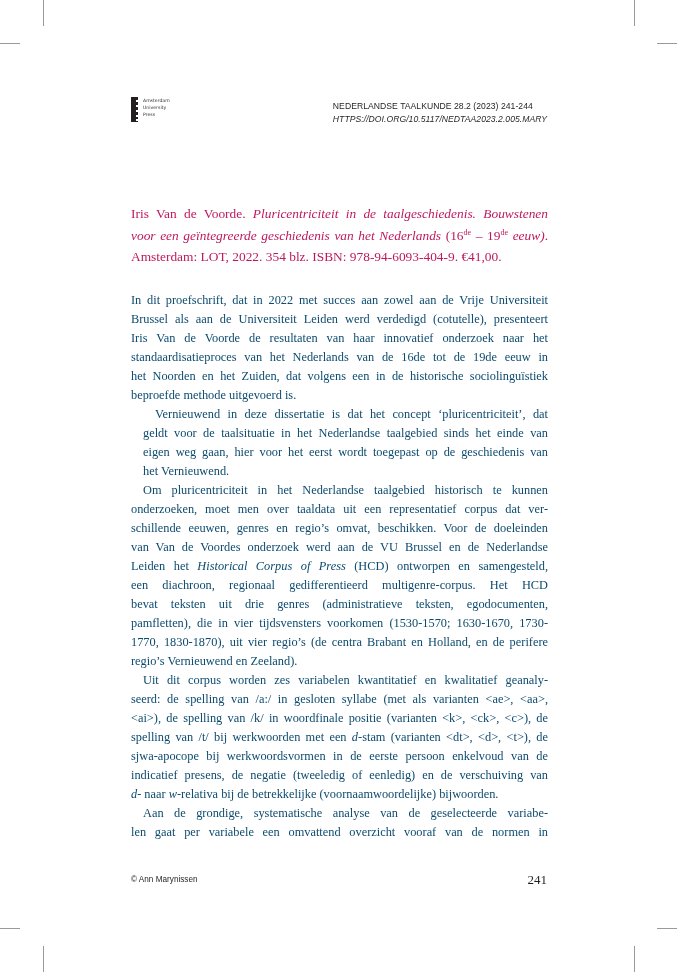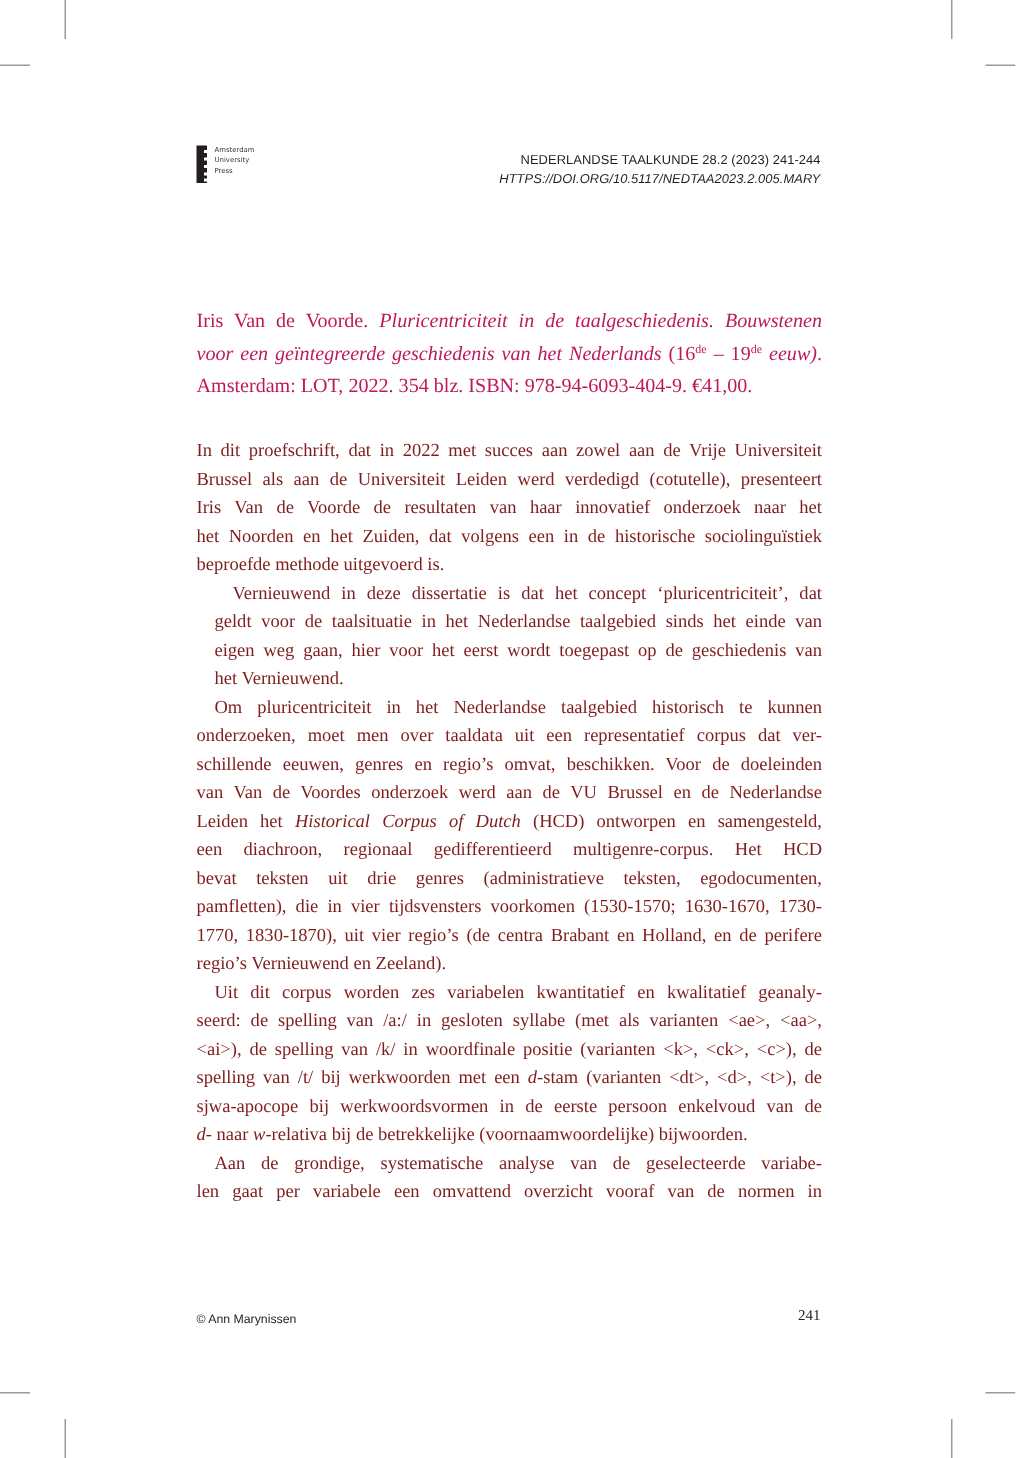--- a/index.html
+++ b/index.html
@@ -14,52 +14,52 @@
   .logo { position: absolute; left: 131px; top: 97px; width: 40px; height: 26px; }
   .logo-mark { position: absolute; left: 0; top: 0; width: 7px; height: 25px; background: #231f20; }
   .logo-notch { position: absolute; left: 5px; width: 3px; height: 2px; background: #fff; }
   .logo-text {
     position: absolute; left: 12px; top: 0; font-family: "DejaVu Sans", sans-serif;
     font-size: 4.6px; line-height: 7px; color: #333; white-space: nowrap;
   }
   .logo-text div { display: block; }
 
   .journal {
-    position: absolute; right: 130px; top: 100px; text-align: right;
+    position: absolute; right: 130px; top: 100px; 
     font-family: "Liberation Sans", sans-serif; font-size: 8.6px; line-height: 13px;
     color: #231f20; letter-spacing: 0.05px;
   }
   .journal .doi { font-style: italic; }
 
   .citation {
     position: absolute; left: 131px; top: 203px; width: 417px;
     font-family: "Liberation Serif", serif; font-size: 13.4px; line-height: 21.5px;
     color: #be185d;
   }
   .citation i { font-style: italic; }
   .citation sup { font-size: 8px; line-height: 0; vertical-align: 5px; }
 
   .body {
     position: absolute; left: 131px; top: 291px; width: 417px;
     font-family: "Liberation Serif", serif; font-size: 12.35px; line-height: 19px;
-    color: #7f1d1d; text-align: justify;
+    color: #0c4a6e; text-align: justify;
   }
   .body p { margin: 0; }
   .body p.indent { text-indent: 12px; }
   .body i { font-style: italic; }
   .line { display: block; text-align: justify; text-align-last: justify; white-space: nowrap; }
   .line.last { text-align-last: left; }
 
   .footer-left {
     position: absolute; left: 131px; top: 875px;
     font-family: "Liberation Sans", sans-serif; font-size: 8.2px; color: #231f20;
   }
   .footer-right {
     position: absolute; right: 130px; top: 872px;
-    font-family: "Liberation Serif", serif; font-size: 10px; color: #231f20;
+    font-family: "Liberation Serif", serif; font-size: 13px; color: #231f20;
   }
 </style>
 </head>
 <body>
 
 <div class="crop v" style="left:43px; top:0;"></div>
 <div class="crop v" style="left:634px; top:0;"></div>
 <div class="crop h" style="left:0; top:43px;"></div>
 <div class="crop h" style="left:657px; top:43px;"></div>
 <div class="crop h" style="left:0; top:928px;"></div>
@@ -91,47 +91,49 @@
   <div class="line"><span>Iris Van de Voorde.</span> <i>Pluricentriciteit in de taalgeschiedenis. Bouwstenen</i></div>
   <div class="line"><i>voor een geïntegreerde geschiedenis van het Nederlands</i> <span>(16</span><sup>de</sup><span> – 19</span><sup>de</sup><i> eeuw)</i><span>.</span></div>
   <div class="line last">Amsterdam: LOT, 2022. 354 blz. ISBN: 978-94-6093-404-9. €41,00.</div>
 </div>
 
 <div class="body">
   <p>
     <span class="line">In dit proefschrift, dat in 2022 met succes aan zowel aan de Vrije Universiteit</span>
     <span class="line">Brussel als aan de Universiteit Leiden werd verdedigd (cotutelle), presenteert</span>
     <span class="line">Iris Van de Voorde de resultaten van haar innovatief onderzoek naar het</span>
+    <span class="line">standaardisatieproces van het Nederlands van de 16de tot de 19de eeuw in</span>
     <span class="line">het Noorden en het Zuiden, dat volgens een in de historische sociolinguïstiek</span>
     <span class="line last">beproefde methode uitgevoerd is.</span>
   </p>
   <p class="indent">
     <span class="line" style="padding-left:12px">Vernieuwend in deze dissertatie is dat het concept ‘pluricentriciteit’, dat</span>
     <span class="line">geldt voor de taalsituatie in het Nederlandse taalgebied sinds het einde van</span>
     <span class="line">eigen weg gaan, hier voor het eerst wordt toegepast op de geschiedenis van</span>
     <span class="line last">het Vernieuwend.</span>
   </p>
   <p>
     <span class="line" style="padding-left:12px">Om pluricentriciteit in het Nederlandse taalgebied historisch te kunnen</span>
     <span class="line">onderzoeken, moet men over taaldata uit een representatief corpus dat ver-</span>
     <span class="line">schillende eeuwen, genres en regio’s omvat, beschikken. Voor de doeleinden</span>
     <span class="line">van Van de Voordes onderzoek werd aan de VU Brussel en de Nederlandse</span>
-    <span class="line"><span>Leiden het </span><i>Historical Corpus of Dutch</i><span> (HCD) ontworpen en samengesteld,</span></span>
+    <span class="line"><span>Leiden het </span><i>Historical Corpus of Press</i><span> (HCD) ontworpen en samengesteld,</span></span>
     <span class="line">een diachroon, regionaal gedifferentieerd multigenre-corpus. Het HCD</span>
     <span class="line">bevat teksten uit drie genres (administratieve teksten, egodocumenten,</span>
     <span class="line">pamfletten), die in vier tijdsvensters voorkomen (1530-1570; 1630-1670, 1730-</span>
     <span class="line">1770, 1830-1870), uit vier regio’s (de centra Brabant en Holland, en de perifere</span>
     <span class="line last">regio’s Vernieuwend en Zeeland).</span>
   </p>
   <p>
     <span class="line" style="padding-left:12px">Uit dit corpus worden zes variabelen kwantitatief en kwalitatief geanaly-</span>
     <span class="line">seerd: de spelling van /a:/ in gesloten syllabe (met als varianten &lt;ae&gt;, &lt;aa&gt;,</span>
     <span class="line">&lt;ai&gt;), de spelling van /k/ in woordfinale positie (varianten &lt;k&gt;, &lt;ck&gt;, &lt;c&gt;), de</span>
     <span class="line"><span>spelling van /t/ bij werkwoorden met een </span><i>d</i><span>-stam (varianten &lt;dt&gt;, &lt;d&gt;, &lt;t&gt;), de</span></span>
     <span class="line">sjwa-apocope bij werkwoordsvormen in de eerste persoon enkelvoud van de</span>
+    <span class="line">indicatief presens, de negatie (tweeledig of eenledig) en de verschuiving van</span>
     <span class="line last"><i>d</i><span>- naar </span><i>w</i><span>-relativa bij de betrekkelijke (voornaamwoordelijke) bijwoorden.</span></span>
   </p>
   <p>
     <span class="line" style="padding-left:12px">Aan de grondige, systematische analyse van de geselecteerde variabe-</span>
     <span class="line">len gaat per variabele een omvattend overzicht vooraf van de normen in</span>
   </p>
 </div>
 
 <div class="footer-left">© Ann Marynissen</div>
 <div class="footer-right">241</div>

